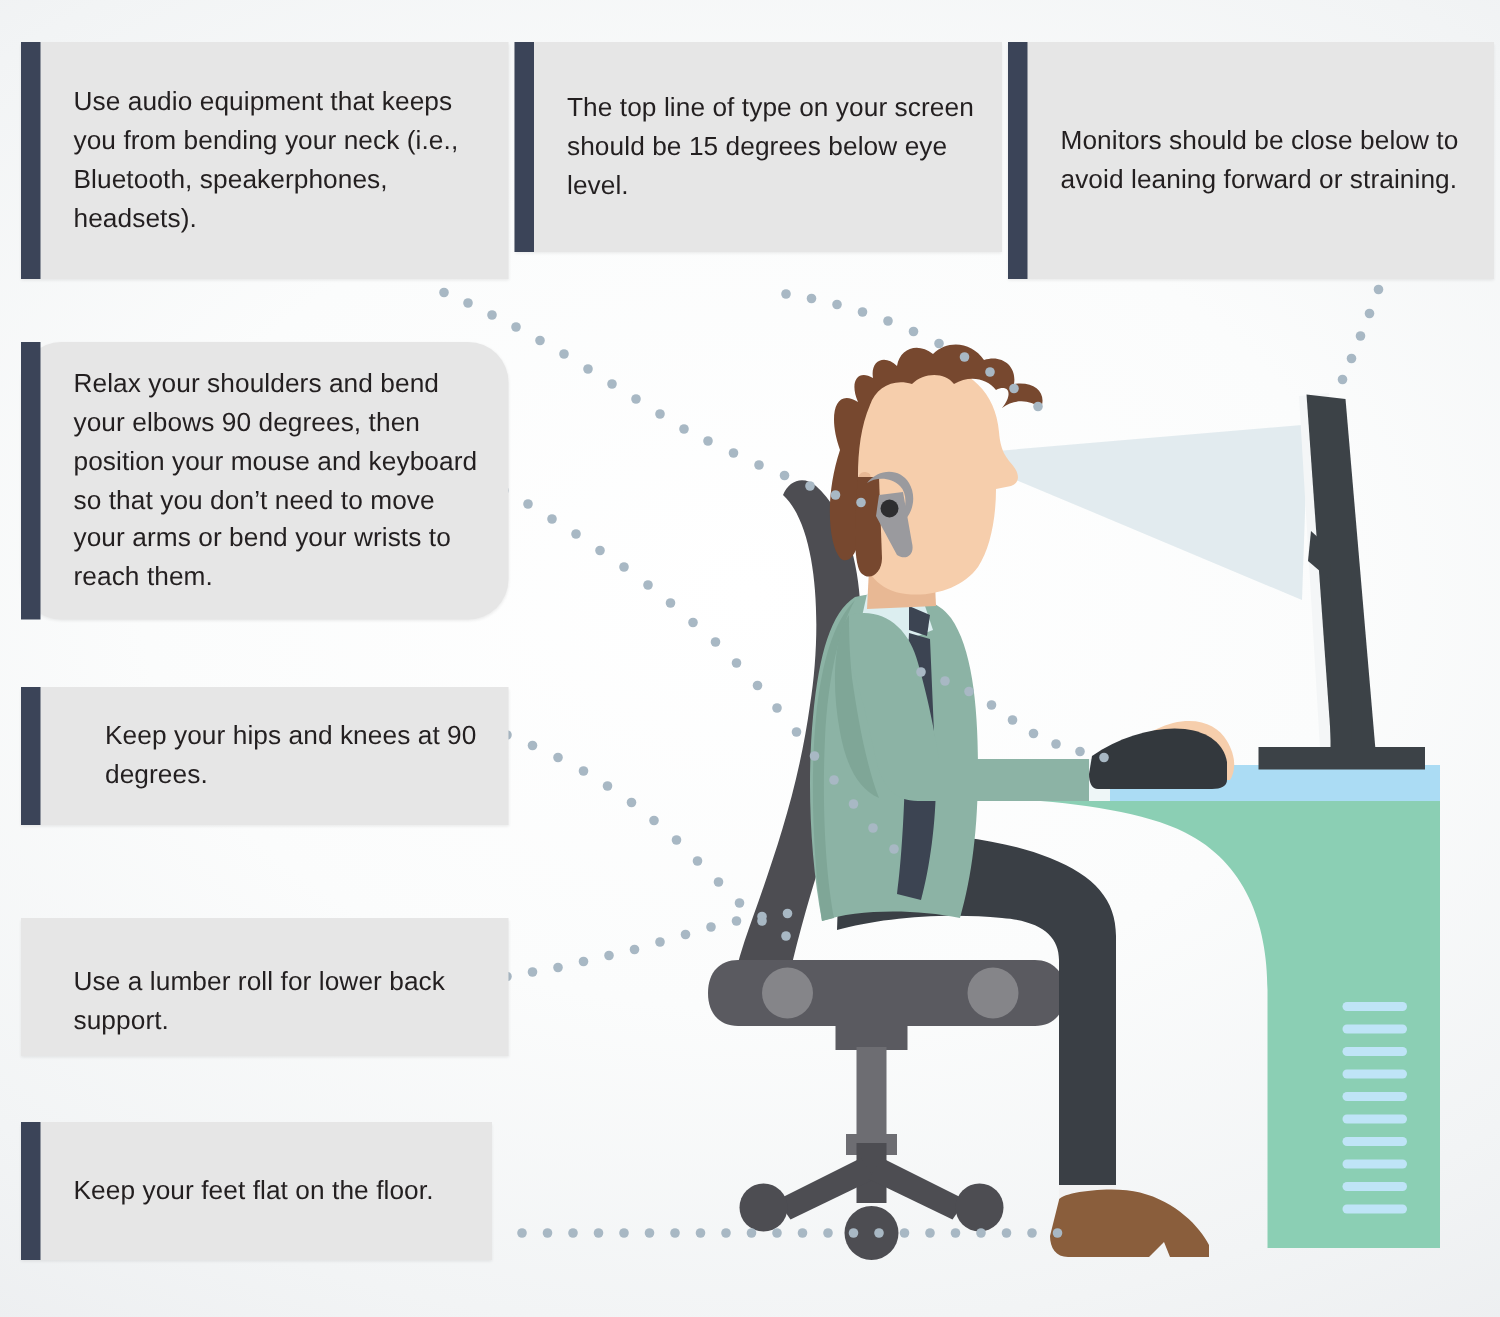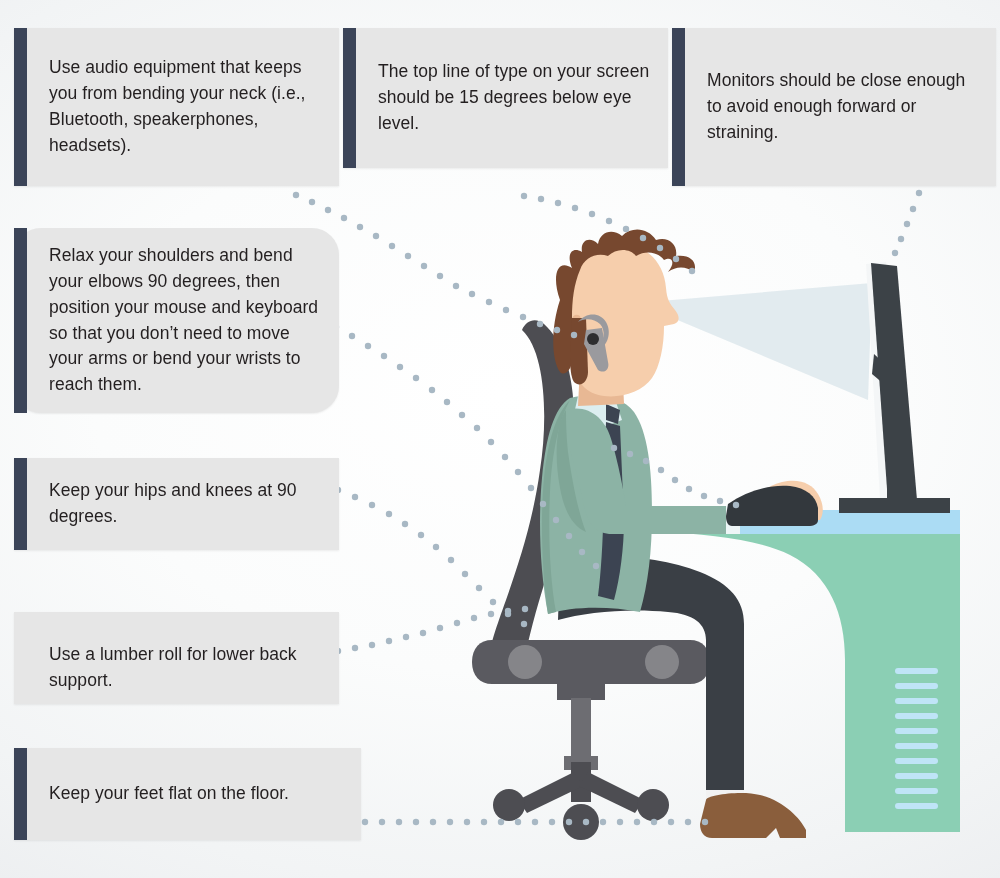--- a/index.html
+++ b/index.html
@@ -45,23 +45,23 @@
     color: #231f20;
     letter-spacing: 0.05px;
   }
   .tip.center .tip-body { align-items: center; }
 
   
   #tip-audio      { left: 14px;  top: 28px;  width: 325px; height: 158px; }
   #tip-topline    { left: 343px; top: 28px;  width: 325px; height: 140px; }
   #tip-monitor    { left: 672px; top: 28px;  width: 324px; height: 158px; }
   #tip-shoulders  { left: 14px;  top: 228px; width: 325px; height: 185px; border-radius: 27px; }
-  #tip-hips       { left: 14px;  top: 458px; width: 325px; height: 92px;  }
+  #tip-hips       { left: 14px;  top: 458px; width: 325px; height: 92px; gap: 21px;  }
   #tip-lumbar     { left: 14px;  top: 612px; width: 325px; height: 92px; align-items: flex-end;  }
-  #tip-feet       { left: 14px;  top: 748px; width: 347px; height: 92px;  }
+  #tip-feet       { left: 14px;  top: 748px; width: 314px; height: 92px;  }
 
   
   #scene {
     position: absolute;
     left: 0; top: 0;
     width: 1000px; height: 878px;
     pointer-events: none;
   }
   #dots { position: absolute; left:0; top:0; width:1000px; height:878px; }
 </style>
@@ -389,21 +389,21 @@
   <div class="tip" id="tip-topline">
     <div class="tip-bar"></div>
     <div class="tip-body">
       <div class="tip-text">The top line of type on your screen should be 15 degrees below eye level.</div>
     </div>
   </div>
 
   <div class="tip" id="tip-monitor">
     <div class="tip-bar"></div>
     <div class="tip-body">
-      <div class="tip-text">Monitors should be close enough to avoid enough forward or straining.</div>
+      <div class="tip-text">Monitors should be close below to avoid leaning forward or straining.</div>
     </div>
   </div>
 
   <div class="tip" id="tip-shoulders">
     <div class="tip-bar"></div>
     <div class="tip-body">
       <div class="tip-text">Relax your shoulders and bend your elbows 90 degrees, then position your mouse and keyboard so that you don’t need to move your arms or bend your wrists to reach them.</div>
     </div>
   </div>
 

